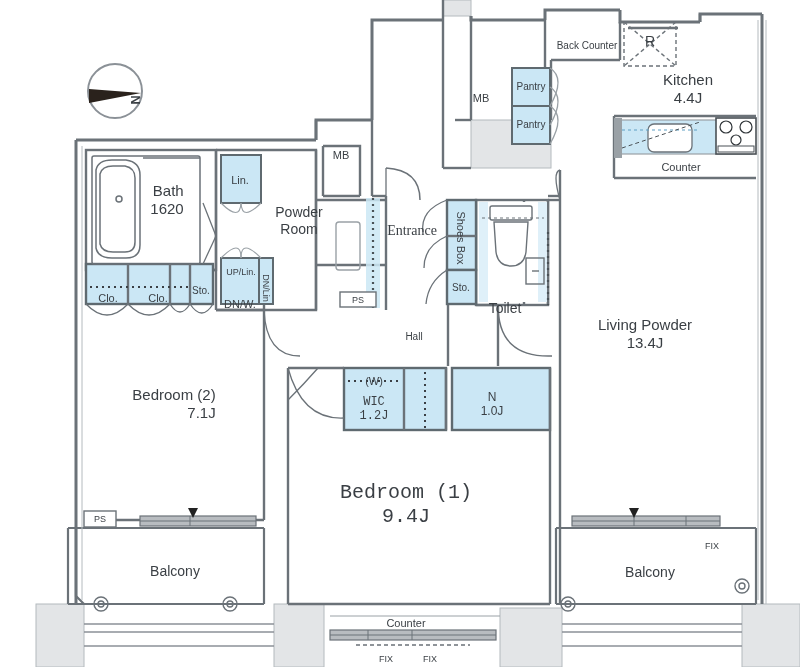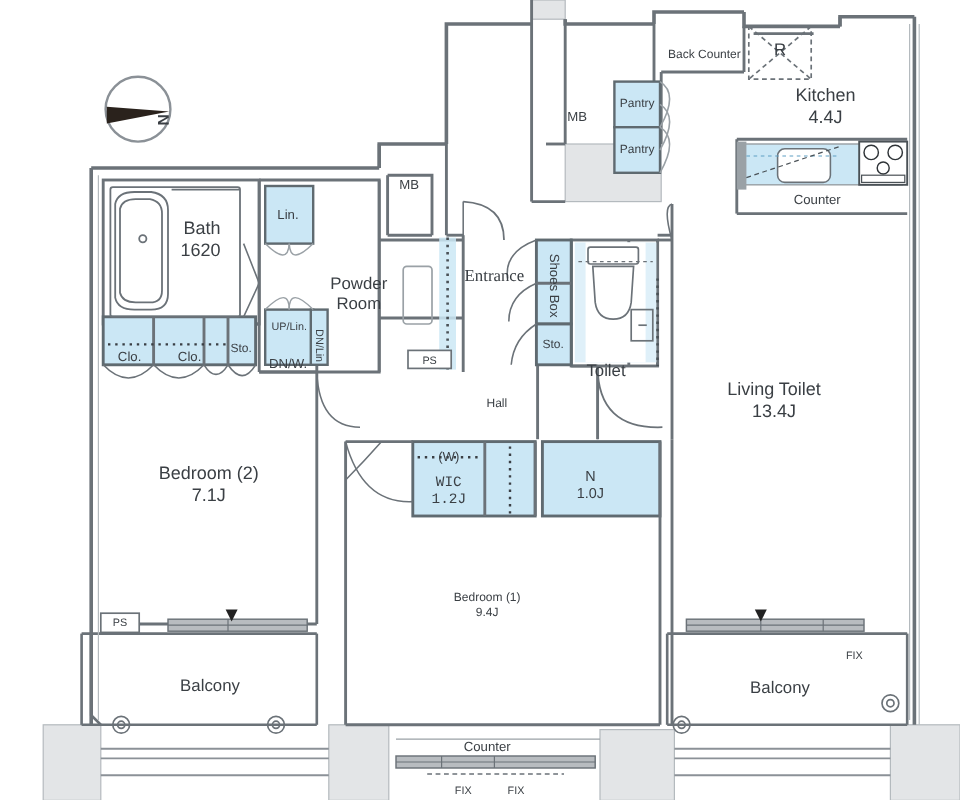--- a/index.html
+++ b/index.html
@@ -305,40 +305,40 @@
   </svg>
 </div>
 <div class="lbl rot-n" style="left:135px;top:100px;font-size:13px;">N</div>
 
 <div class="lbl two" style="left:688px;top:76px;font-size:15px;margin-top:13px;">
   <span>Kitchen</span><br>
   <span>4.4J</span>
 </div>
 
 <div class="lbl two" style="left:645px;top:334px;font-size:15px;">
-  <span>Living Toilet</span><br>
+  <span>Living Powder</span><br>
   <span>13.4J</span>
 </div>
 
-<div class="lbl two" style="left:406px;top:505px;font-size:10px;">
+<div class="lbl two" style="left:406px;top:505px;font-size:20px;font-family:Liberation Mono, monospace;">
   <span>Bedroom (1)</span><br>
   <span>9.4J</span>
 </div>
 
-<div class="lbl two" style="left:174px;top:404px;font-size:15px;">
+<div class="lbl two" style="left:174px;top:404px;font-size:15px;text-align:right;">
   <span>Bedroom (2)</span><br>
   <span>7.1J</span>
 </div>
 
 <div class="lbl two" style="left:167px;top:200px;font-size:15px;text-align:right;">
   <span>Bath</span><br>
   <span>1620</span>
 </div>
 
-<div class="lbl two" style="left:299px;top:221px;font-size:14px;margin-top:23px;">
+<div class="lbl two" style="left:299px;top:221px;font-size:14px;">
   <span>Powder</span><br>
   <span>Room</span>
 </div>
 
 <div class="lbl two" style="left:374px;top:409px;font-size:12px;font-family:Liberation Mono, monospace;">
   <span>WIC</span><br>
   <span>1.2J</span>
 </div>
 
 <div class="lbl two" style="left:492px;top:404px;font-size:12px;">

